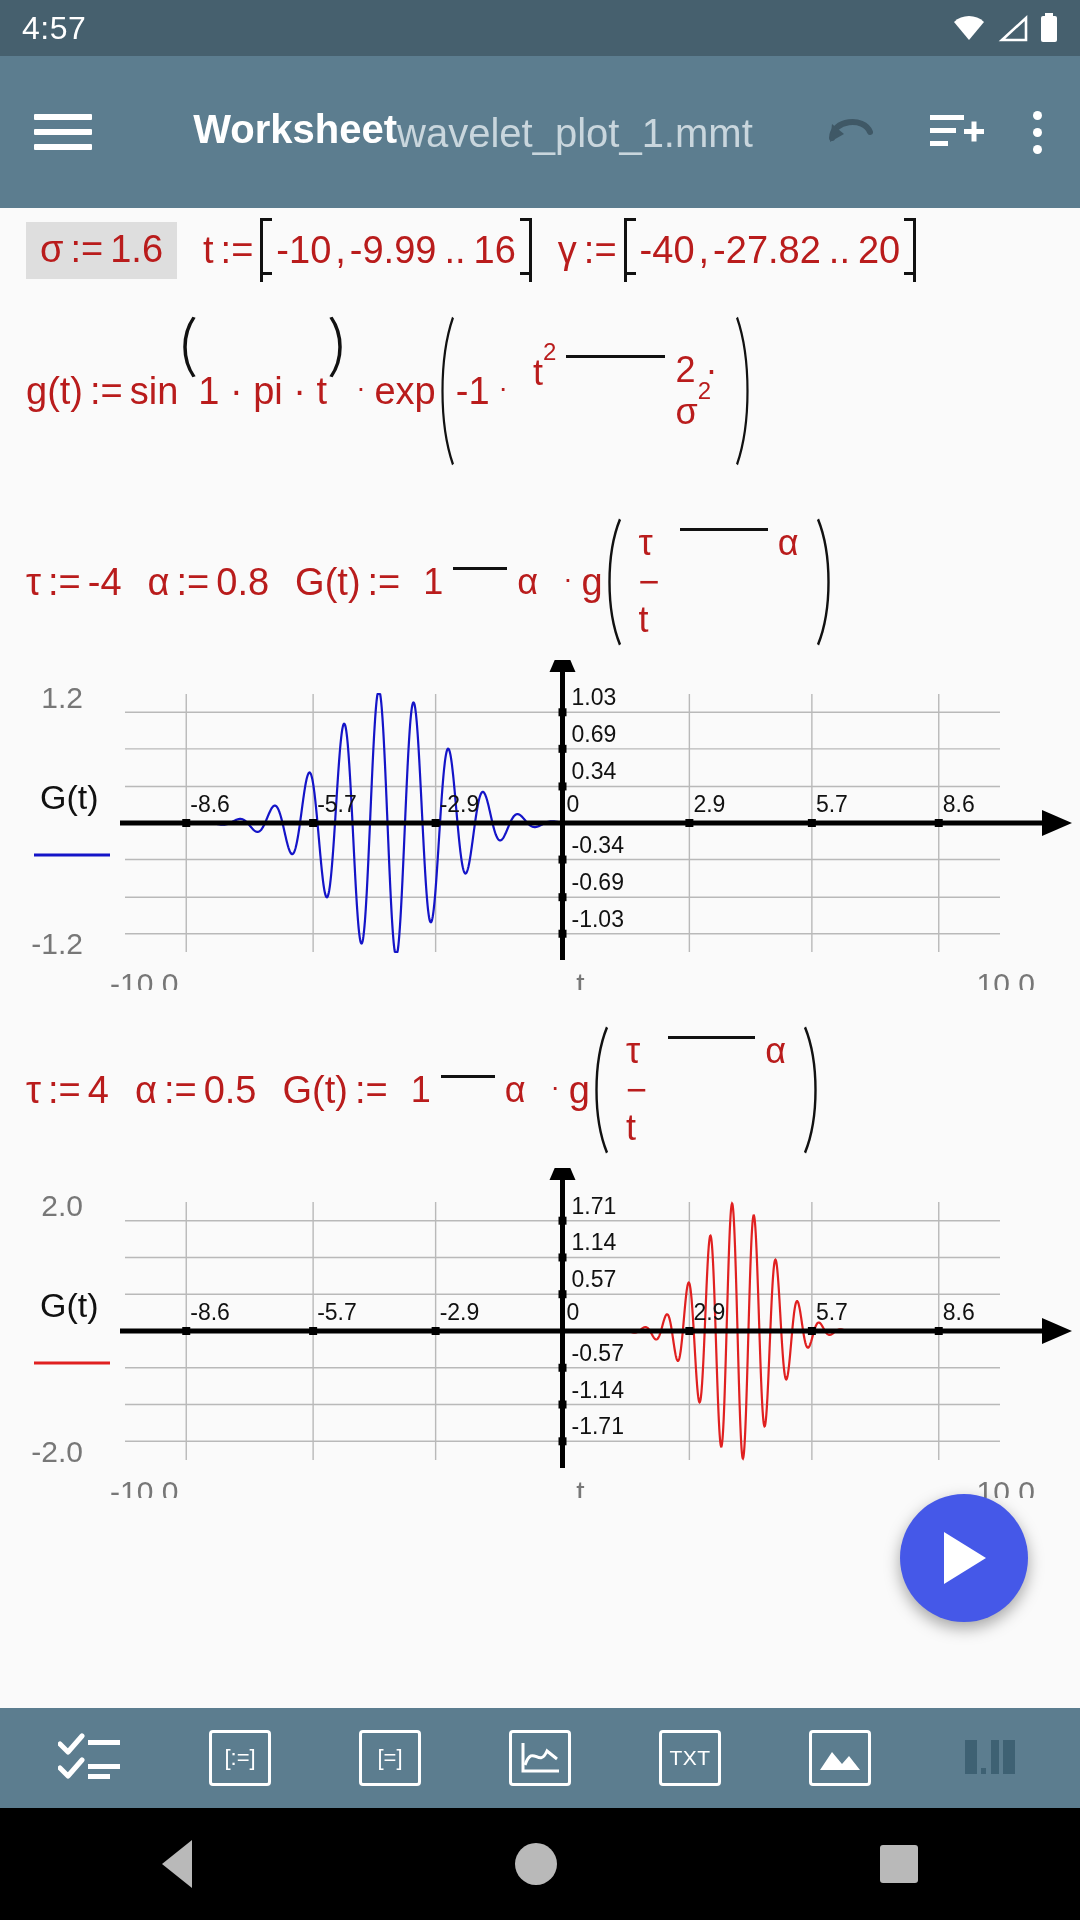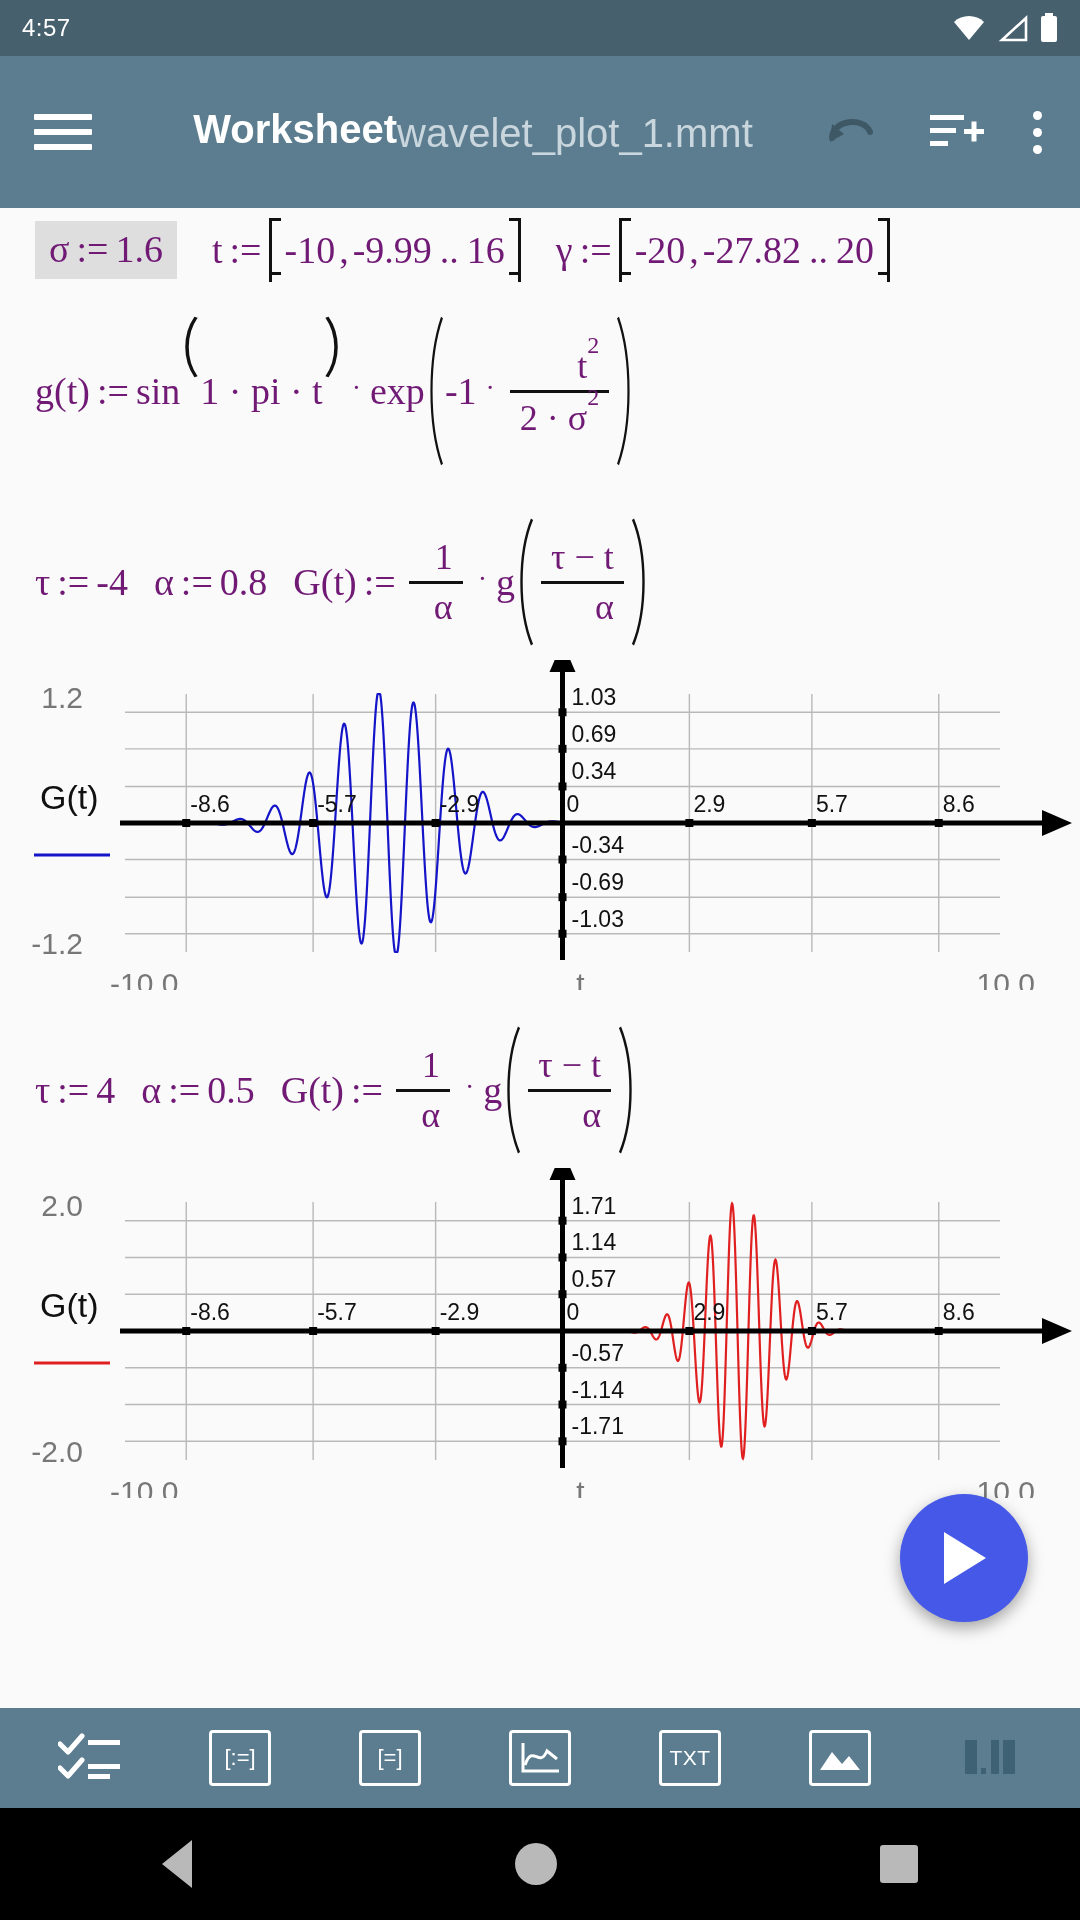--- a/index.html
+++ b/index.html
@@ -10,21 +10,21 @@
     overflow: hidden;
   }
   .phone { position: relative; width: 1080px; height: 1920px; background:#fafafa; }
 
   
   .statusbar {
     height: 56px; background: #46606e; color: #fff;
     display: flex; align-items: center; justify-content: space-between;
     padding: 0 22px;
   }
-  .status-time { font-size: 24px; letter-spacing: .5px; }
+  .status-time { font-size: 32px; letter-spacing: .5px; }
   .status-icons { display: flex; align-items: center; gap: 12px; }
 
   
   .appbar {
     height: 152px; background: #5c7d8f; color: #fff;
     display: flex; align-items: center; padding: 0 26px;
     position: relative;
   }
   .hamburger { width: 58px; display:flex; flex-direction:column; gap:9px; margin-right: 34px; margin-left:8px;}
   .hamburger span { display:block; height:6px; background:#fff; border-radius:1px; }
@@ -36,30 +36,30 @@
   .dots { width: 10px; display:flex; flex-direction:column; gap:8px; align-items:center; }
   .dots i { width: 9px; height: 9px; background:#fff; border-radius:50%; display:block; }
 
   
   .sheet {
     position:absolute; top:208px; left:0; right:0; bottom:212px;
     background: #fafafa; overflow: hidden;
   }
 
   
-  .mrow { display:flex; align-items:center; font-size: 38px; color:#701a75;
-          font-family:Liberation Serif, serif;margin-left:9px; }
+  .mrow { display:flex; align-items:center; font-size: 38px; color:#b91c1c;
+          font-family:Liberation Sans, sans-serif; }
   .eqline { padding: 14px 0 0 26px; }
   .hl { background:#dedede; padding: 6px 14px 8px 14px; }
   .gap { display:inline-block; width: 26px; }
   .op { margin: 0 7px; }
   .cdot { margin: 0 9px; font-size: 28px; position: relative; top:-3px;}
   .sup { font-size: 24px; vertical-align: super; position:relative; top:-12px; }
 
-  .frac { display:inline-flex; flex-direction:column; align-items:flex-end;
+  .frac { display:inline-flex; flex-direction:row; align-items:flex-start;
           vertical-align:middle; margin: 0 6px; }
   .frac .num, .frac .den { padding: 0 10px; font-size: 36px; line-height: 1.08; }
   .frac .bar { height: 3px; background:#111; width: 100%; margin: 4px 0; min-width: 54px;}
 
   .paren { display:inline-block; width: 20px; align-self: stretch; position: relative; }
   .paren svg { position:absolute; top:0; left:0; height:100%; width:100%; }
 
   .sqbrk { display:inline-flex; align-items:stretch; }
   .sqbrk .bar-l, .sqbrk .bar-r { width: 14px; position: relative; }
   .sqbrk .bar-l::before, .sqbrk .bar-l::after,
@@ -185,21 +185,21 @@
           <span class="bar-r"></span>
         </span>
       </span>
       <span class="gap"></span>
       <span class="mrow">
         <span>γ</span>
           <span class="op">:=</span>
         <span class="sqbrk" style="height:64px;">
           <span class="bar-l"></span>
           <span style="display:flex;align-items:center;padding:0 2px;">
-            <span>-20</span>
+            <span>-40</span>
               <span style="margin:0 4px;">,</span>
               <span>-27.82</span>
               <span style="margin:0 8px;">..</span>
               <span>20</span>
           </span>
           <span class="bar-r"></span>
         </span>
       </span>
     </div>
 

